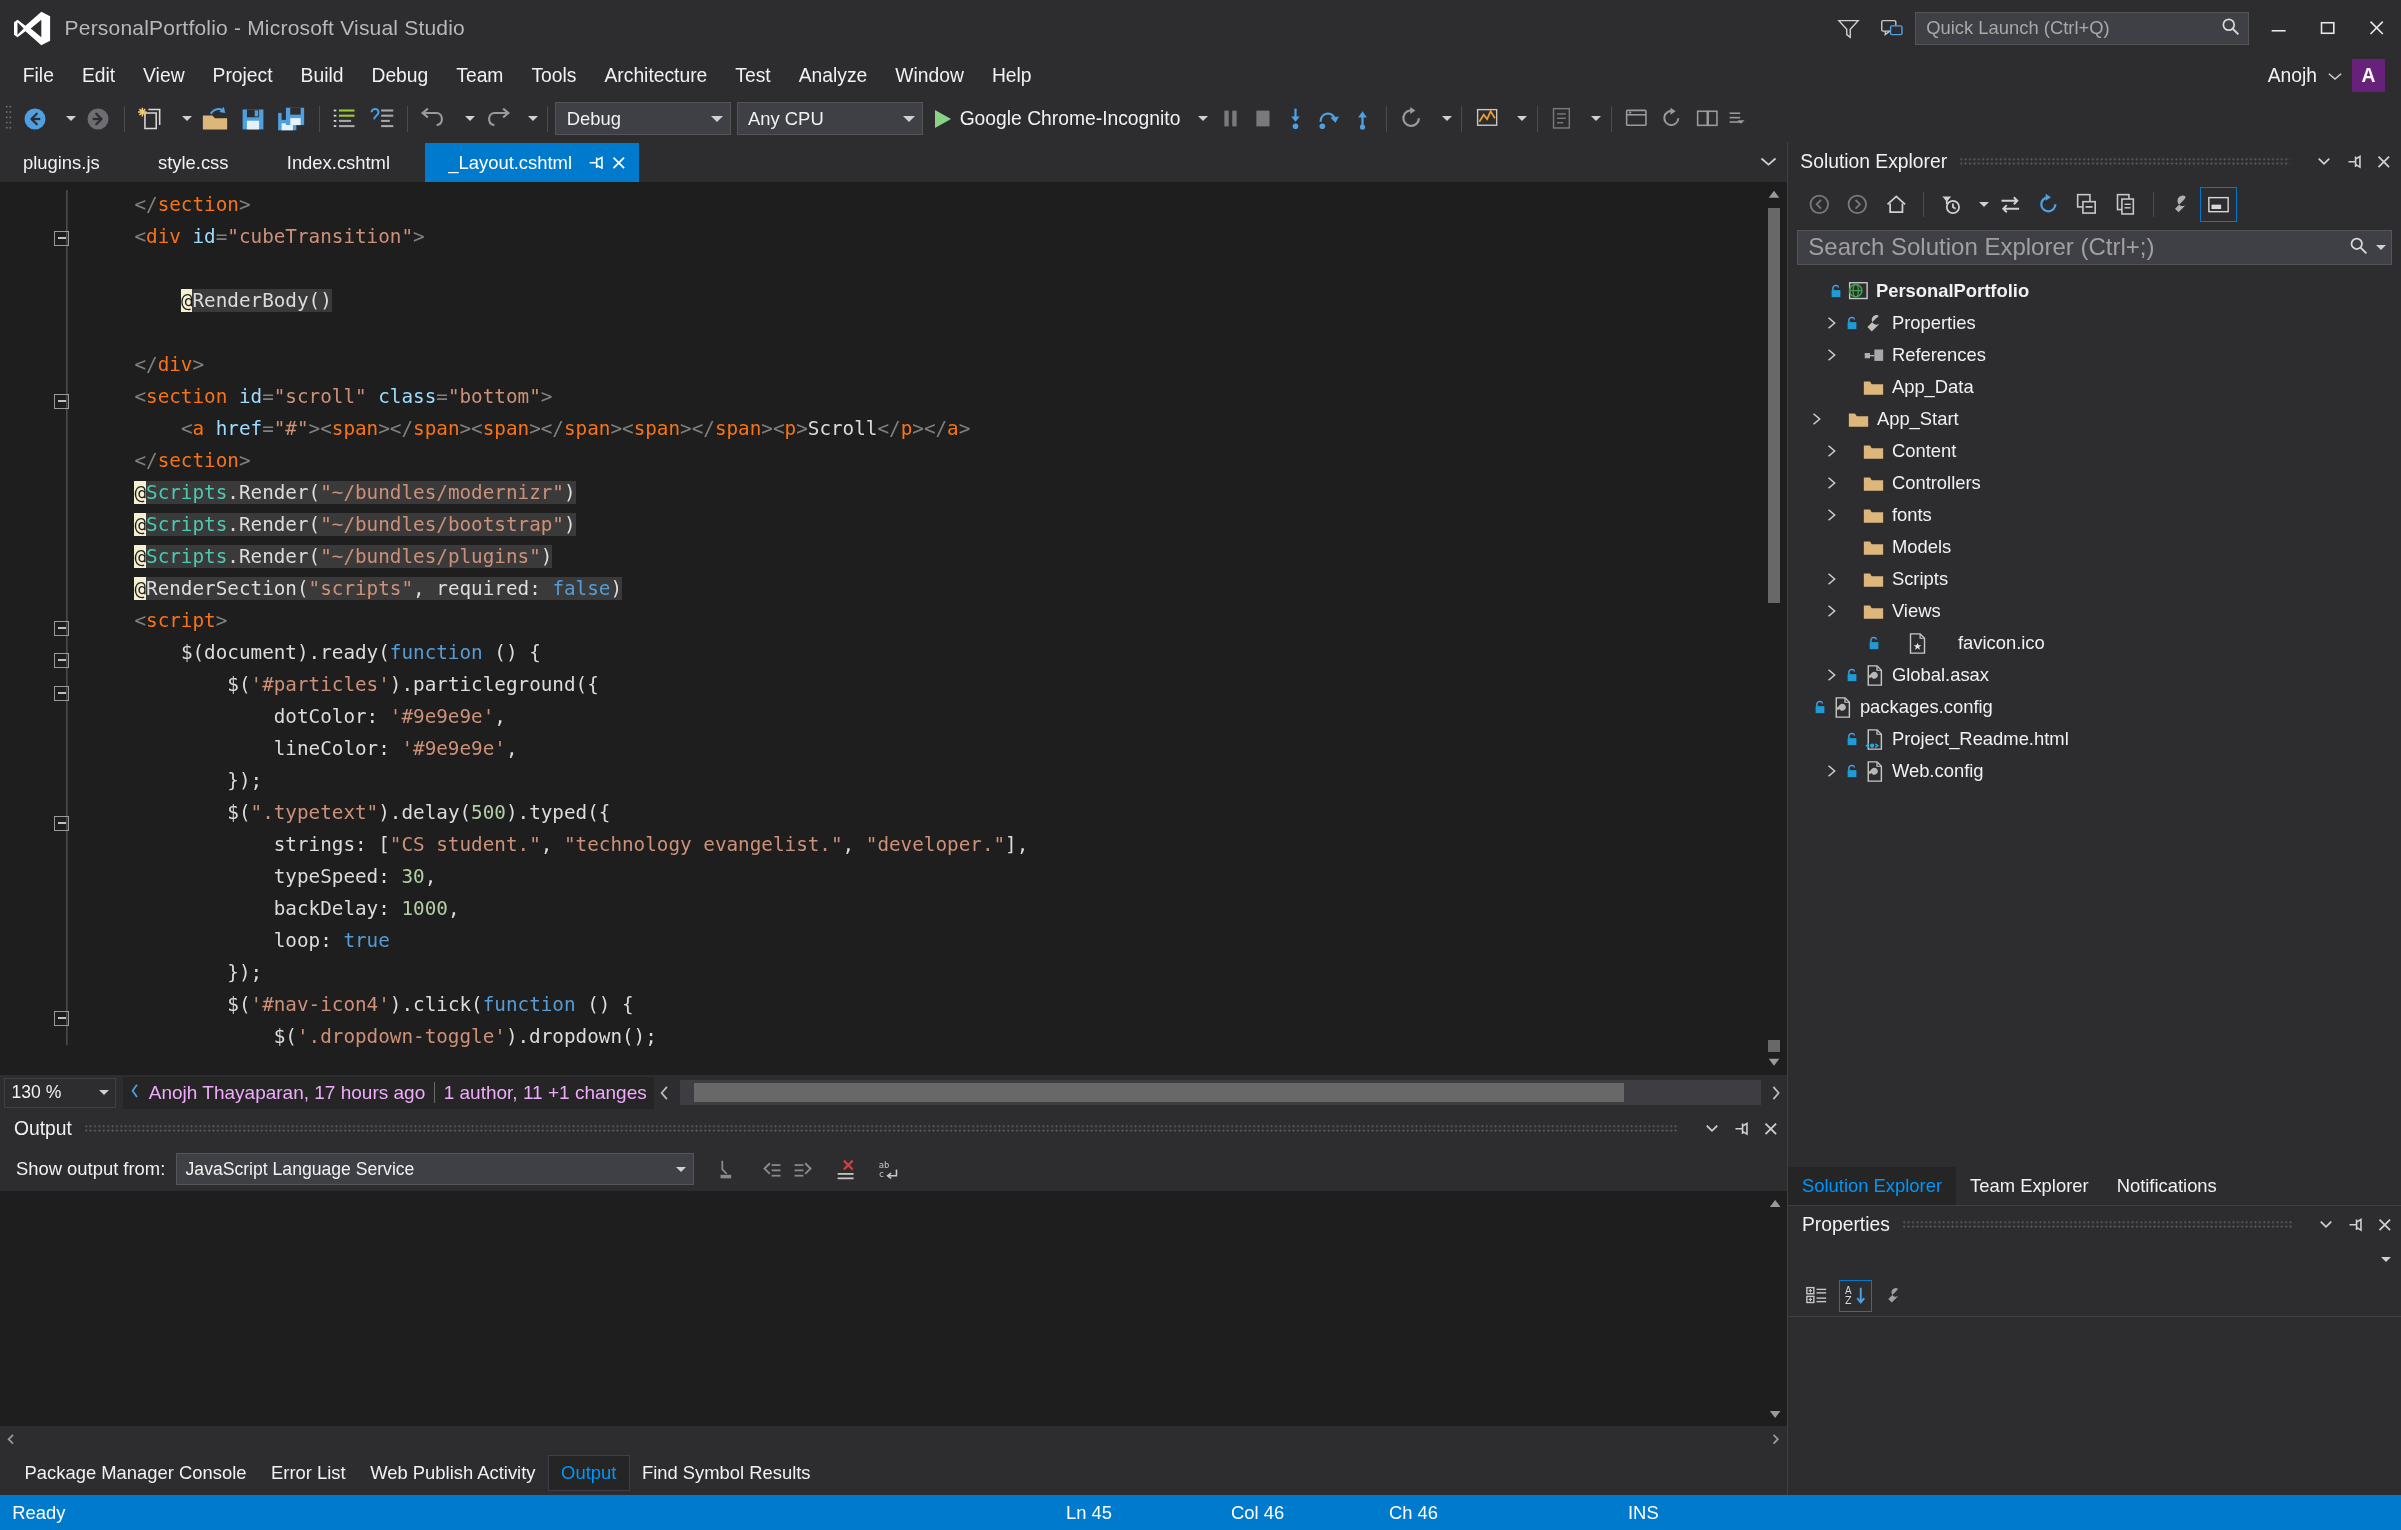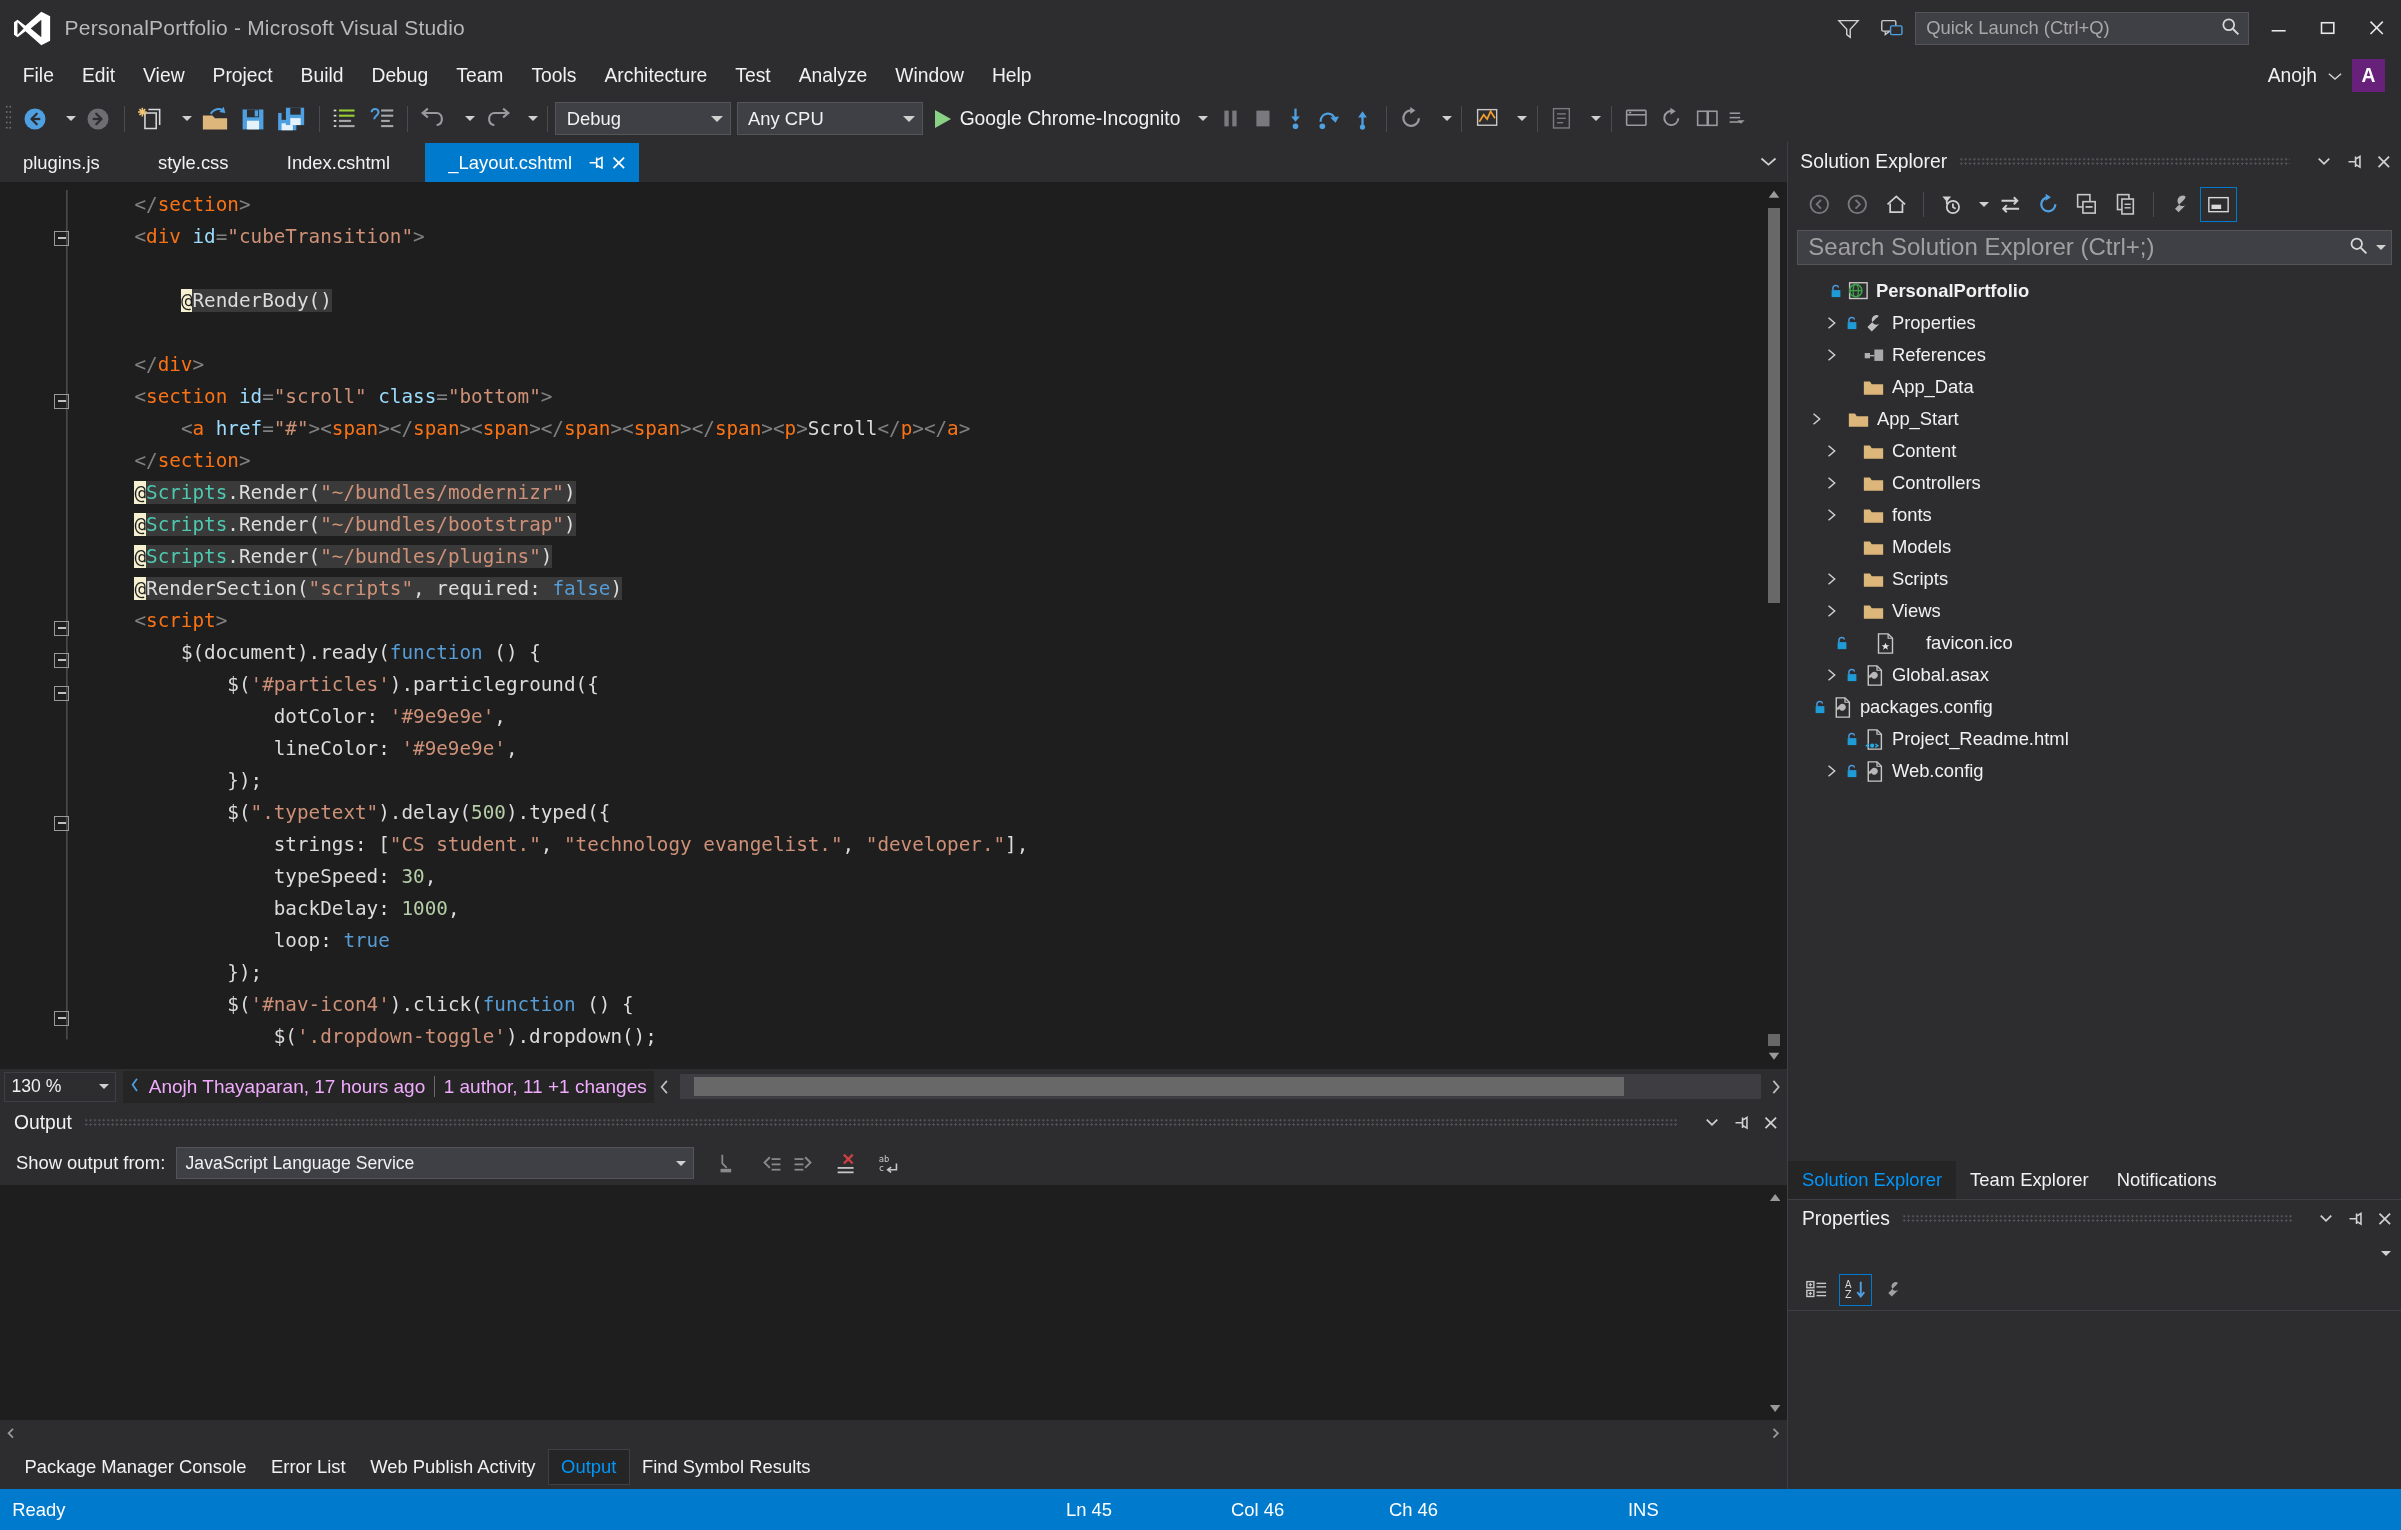--- a/index.html
+++ b/index.html
@@ -122,21 +122,21 @@
   .out-text { flex: 1; }
   .out-sb { width: 24.6px; background: #1e1e1e; display:flex; flex-direction:column; }
   .out-hsb { height: 24.6px; background: #2d2d30; display:flex; align-items:center; }
 
   
   .dock-tabs { height: 44px; background: #2d2d30; display: flex; align-items: center; padding-left: 12.3px; flex: none; gap: 0; }
   .dock-tab { font-size: 18.4px; color: #f1f1f1; padding: 6.1px 12.3px; white-space: nowrap; }
   .dock-tab.active { color: #0097fb; background: #252526; border: 0.9px solid #3f3f46; }
 
   
-  .statusbar { height: 42px; background: #007acc; display: flex; align-items: center; color: #fff; font-size: 18.4px; flex: none; }
+  .statusbar { height: 36px; background: #007acc; display: flex; align-items: center; color: #fff; font-size: 18.4px; flex: none; }
   .sb-ready { padding-left: 12.3px; }
 
   
   .se-header { height: 39px; display: flex; align-items: center; padding: 0 8.8px 0 12.3px; flex: none; }
   .se-toolbar { height: 47px; display: flex; align-items: center; padding-left: 12.3px; flex: none; gap: 1.8px; }
   .se-tbtn { width: 37px; height: 35px; display: flex; align-items: center; justify-content: center; }
   .se-tbtn.boxed { border: 1.8px solid #007acc; }
   .se-sep { width: 0.9px; height: 24.6px; background: #4a4a4f; margin: 0 6.1px; }
   .se-search { height: 35px; margin: 1.8px 8.8px 5.3px 8.8px; background: #3f3f46; border: 0.9px solid #555558; display: flex; align-items: center; padding: 0 5.3px 0 10.5px; flex:none;}
   .se-search input { flex: 1; background: transparent; border: 0; outline: 0; color: #c8c8c8; font-size: 24px; font-family: "Liberation Sans", sans-serif;}
@@ -960,21 +960,21 @@
               </svg>
             </span>
             <span class="lock"></span>
             <span class="ticon">
               <svg width="23" height="19.3" viewBox="0 0 26 22">
                 <path d="M2 4 L9 4 L11 7 L24 7 L24 19 L2 19 Z" fill="#dcb67a"></path>
               </svg>
             </span>
             <span class="tlabel">Views</span>
           </div>
-          <div class="tree-row" style=" gap: 22px;">
+          <div class="tree-row" style="padding-left: 32px; gap: 22px;">
             <span class="exp"></span>
             <span class="lock">
               <svg width="14" height="16" viewBox="0 0 16 18">
                 <path d="M4.5 8 L4.5 5 A3.5 3.5 0 0 1 11 5" fill="none" stroke="#4ea0e0" stroke-width="1.6"></path>
                 <rect x="3" y="8" width="10" height="8" fill="#1f9bd8"></rect>
               </svg>
             </span>
             <span class="ticon">
               <svg width="21" height="23" viewBox="0 0 24 26">
                 <path d="M4 2 L15 2 L20 7 L20 24 L4 24 Z" fill="none" stroke="#c8c8c8" stroke-width="1.6"></path>

